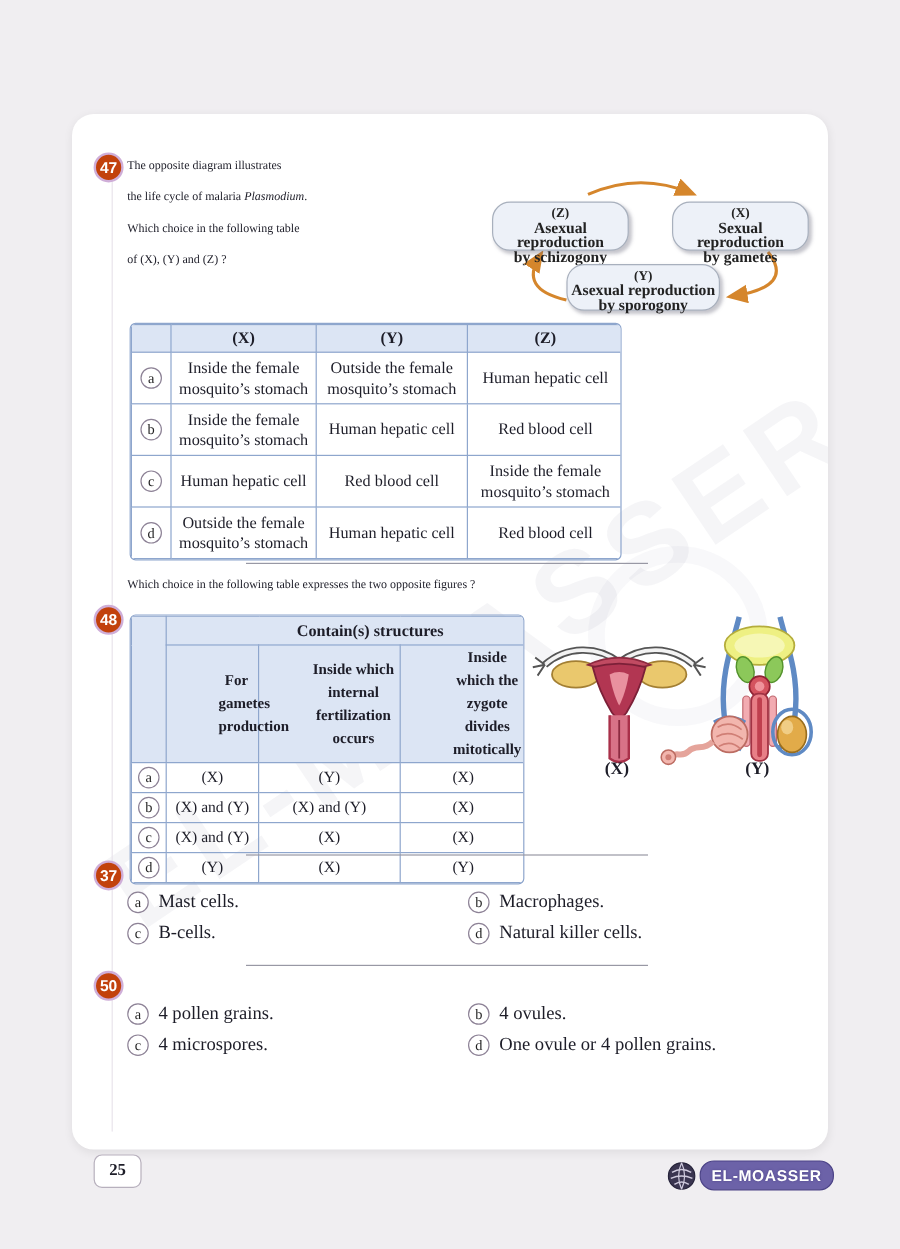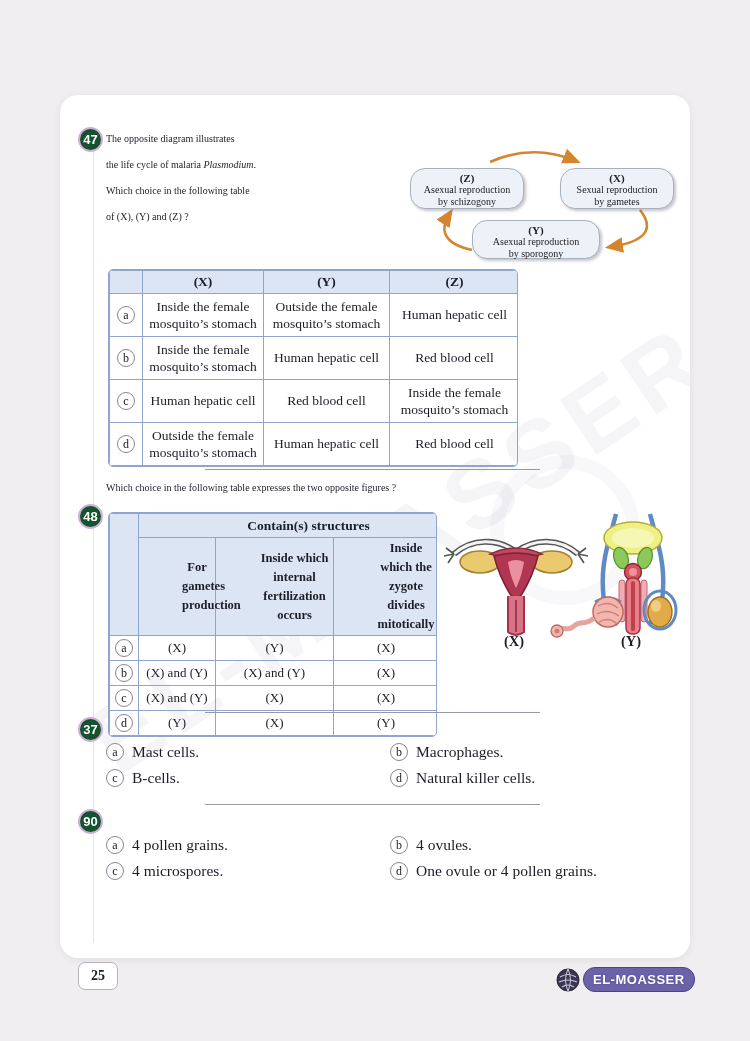--- a/index.html
+++ b/index.html
@@ -8,35 +8,35 @@
   .card { position:absolute; left:60px; top:95px; width:630px; height:863px;
           background:#ffffff; border-radius:18px; box-shadow:0 2px 8px rgba(0,0,0,0.07);
           overflow:hidden; }
   .vline { position:absolute; left:33px; top:48px; width:1px; height:800px; background:#e9e4ec; }
   .watermark { position:absolute; left:40px; top:600px; font-family:"Liberation Sans",sans-serif;
                font-weight:bold; font-size:96px; letter-spacing:8px; color:rgba(140,140,162,0.09);
                transform:rotate(-34deg); transform-origin:left center; white-space:nowrap; pointer-events:none;}
   .wm-circle { position:absolute; left:430px; top:360px; width:150px; height:150px; border-radius:50%;
                border:14px solid rgba(140,140,162,0.06); pointer-events:none;}
   .qbadge { position:absolute; width:25px; height:25px; border-radius:50%;
-            background:#14532d; border:2px solid #cfaed8; color:#fff; display:flex;
+            background:#c2410c; border:2px solid #cfaed8; color:#fff; display:flex;
             align-items:center; justify-content:center;
             font:bold 13px "Liberation Sans", sans-serif; }
   .qtext { position:absolute; font-size:10px; line-height:26px; }
   .qline { white-space:nowrap; }
   .sep { position:absolute; height:1px; background:#9898a4; }
   .emph { font-weight:bold; text-decoration:underline; }
 
   
   .diagram { position:absolute; left:338px; top:46px; width:292px; height:124px; }
   .bub { position:absolute; background:#edf1f8; border:1px solid #a8b0bd; border-radius:15px;
          box-shadow:2px 2px 3px rgba(90,90,110,0.35); text-align:center; color:#222;
          padding-top:3px; }
   .bub .bid { font-weight:bold; font-size:11px; line-height:12px; }
-  .bub .bln { font-size:10px; line-height:12px; }
+  .bub .bln { font-size:13px; line-height:12px;font-weight:bold; }
 
   
   .tblwrap { position:absolute; border-radius:5px; overflow:hidden; border:1px solid #8ea6cd; }
   table { border-collapse:collapse; width:100%; table-layout:fixed; }
   td, th { border:1px solid #8ea6cd; text-align:center; vertical-align:middle; padding:1px 3px; }
   .t47 td, .t47 th { font-size:13.5px; line-height:17.5px; }
   .t47 th { background:#dce5f4; font-weight:bold; height:23px; }
   .t47 td { height:43px; }
   .t48 th { background:#dce5f4; font-weight:bold;padding-left:43px; }
   .t48 .spanhead { font-size:13.5px; height:24px; }
@@ -263,21 +263,21 @@
     <span class="lc">c</span>
     <span>B-cells.</span>
   </div>
   <div class="opt" style="left:330px; top:674px;">
     <span class="lc">d</span>
     <span>Natural killer cells.</span>
   </div>
 
   <div class="sep" style="left:145px; top:709px; width:335px;"></div>
 
-  <div class="qbadge" style="left:18px; top:714px;">90</div>
+  <div class="qbadge" style="left:18px; top:714px;">50</div>
   <div class="opt" style="left:46px; top:741px;">
     <span class="lc">a</span>
     <span>4 pollen grains.</span>
   </div>
   <div class="opt" style="left:330px; top:741px;">
     <span class="lc">b</span>
     <span>4 ovules.</span>
   </div>
   <div class="opt" style="left:46px; top:767px;">
     <span class="lc">c</span>

